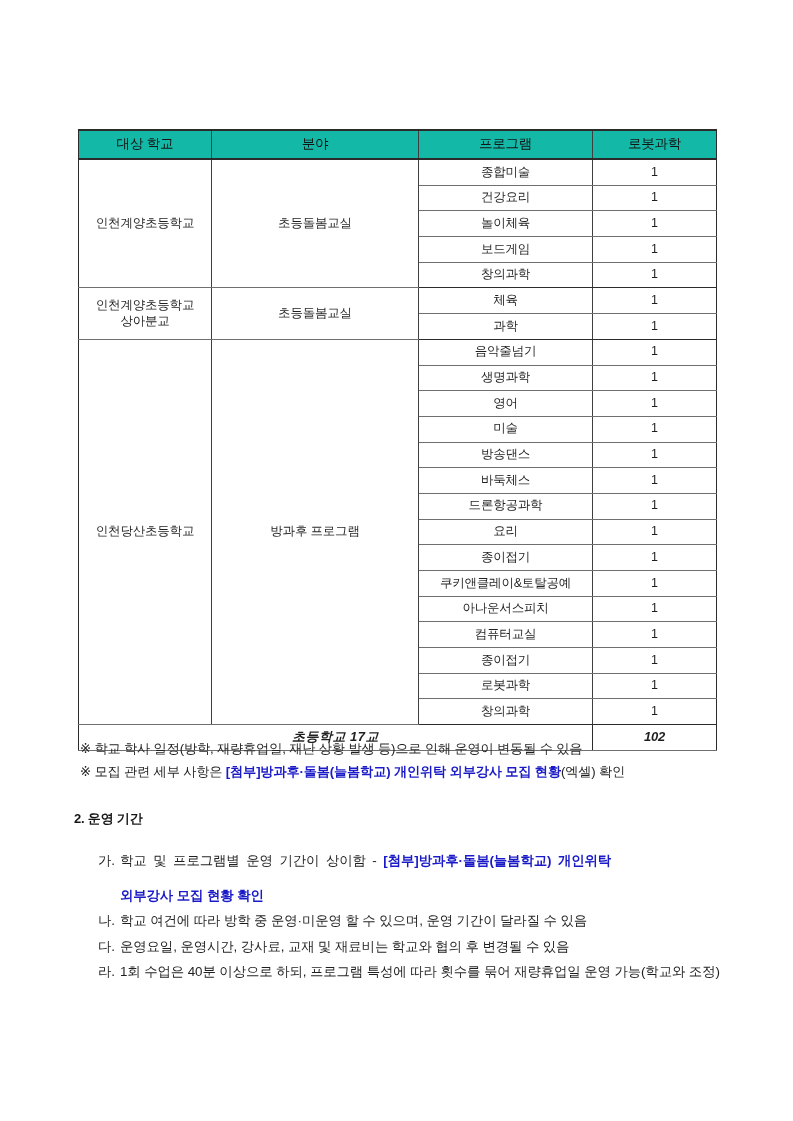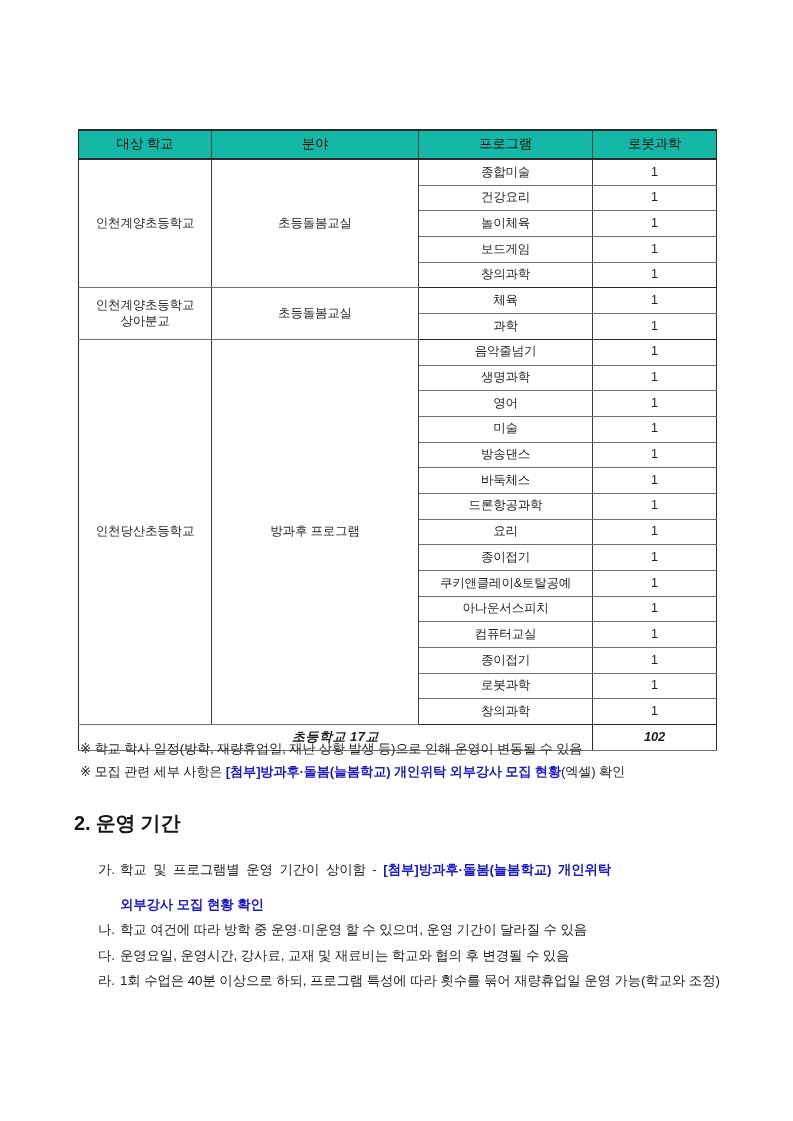--- a/index.html
+++ b/index.html
@@ -123,21 +123,21 @@
   }
 
   
   .section {
     position: absolute;
     left: 74px;
     top: 810px;
     width: 700px;
   }
   .section-title {
-    font-size: 20px;
+    font-size: 13px;
     font-weight: bold;
     color: #151515;
     letter-spacing: -0.2px;
     margin-bottom: 14px;
     padding-left: 0px;
   }
   .item {
     font-size: 13.4px;
     line-height: 25.5px;
     color: #1f1f1f;

